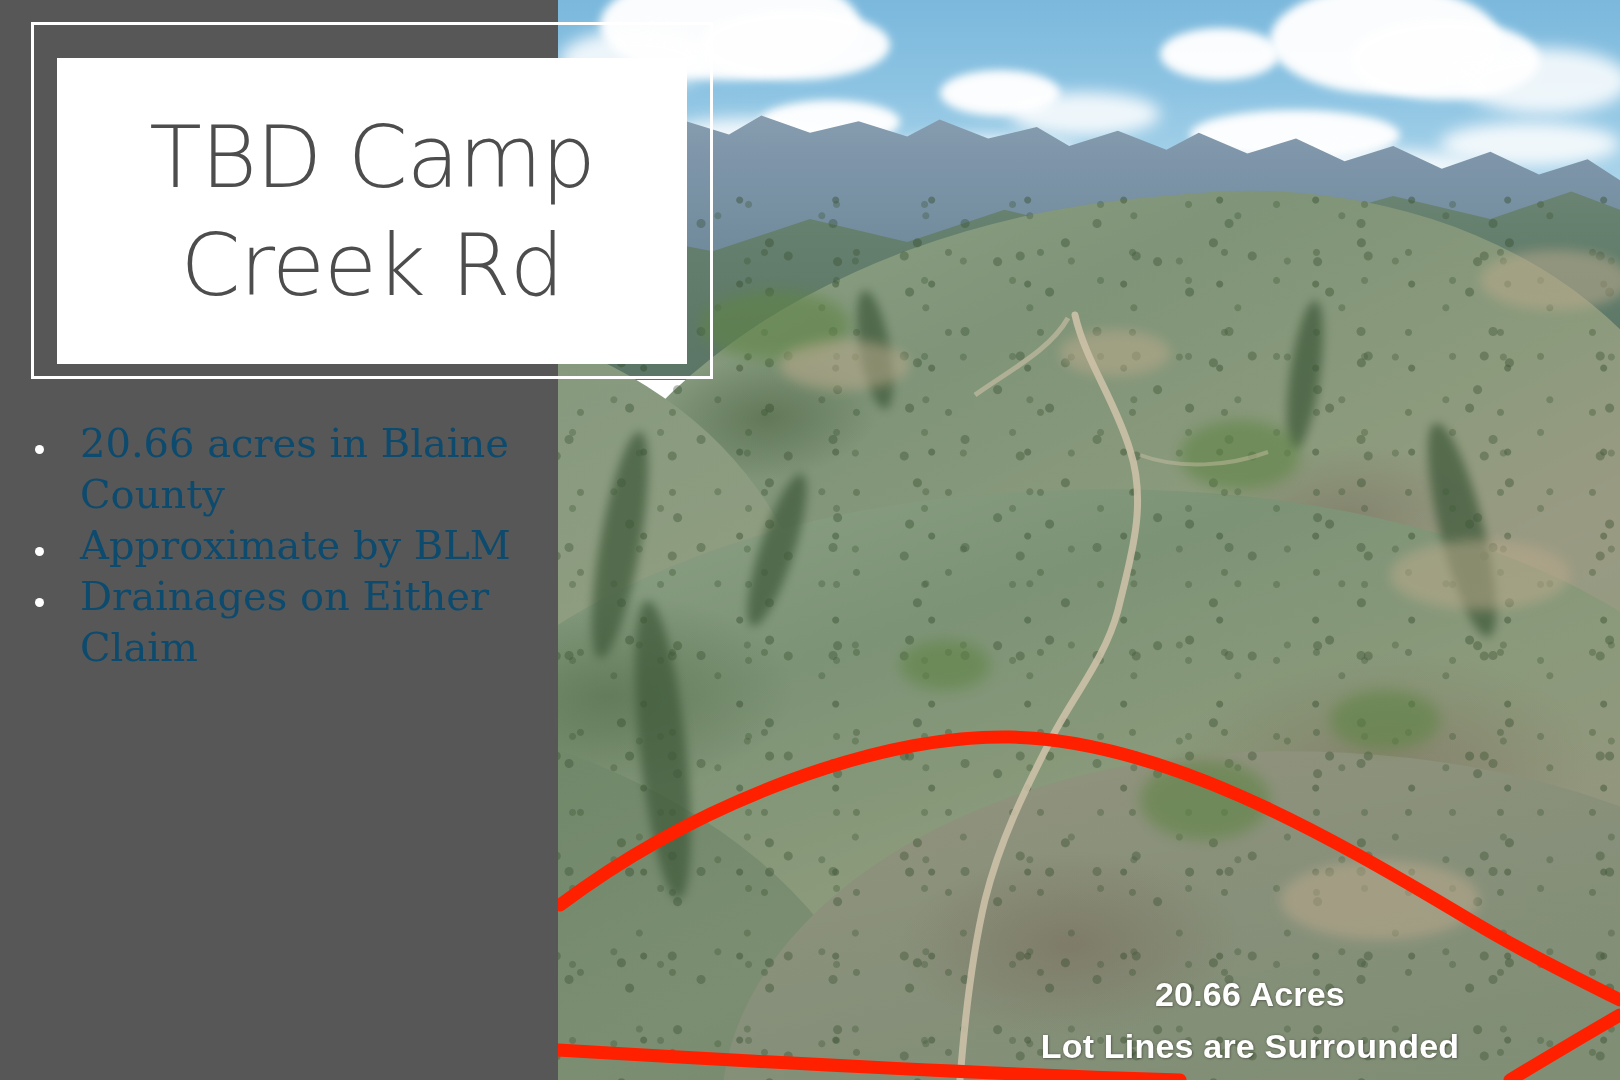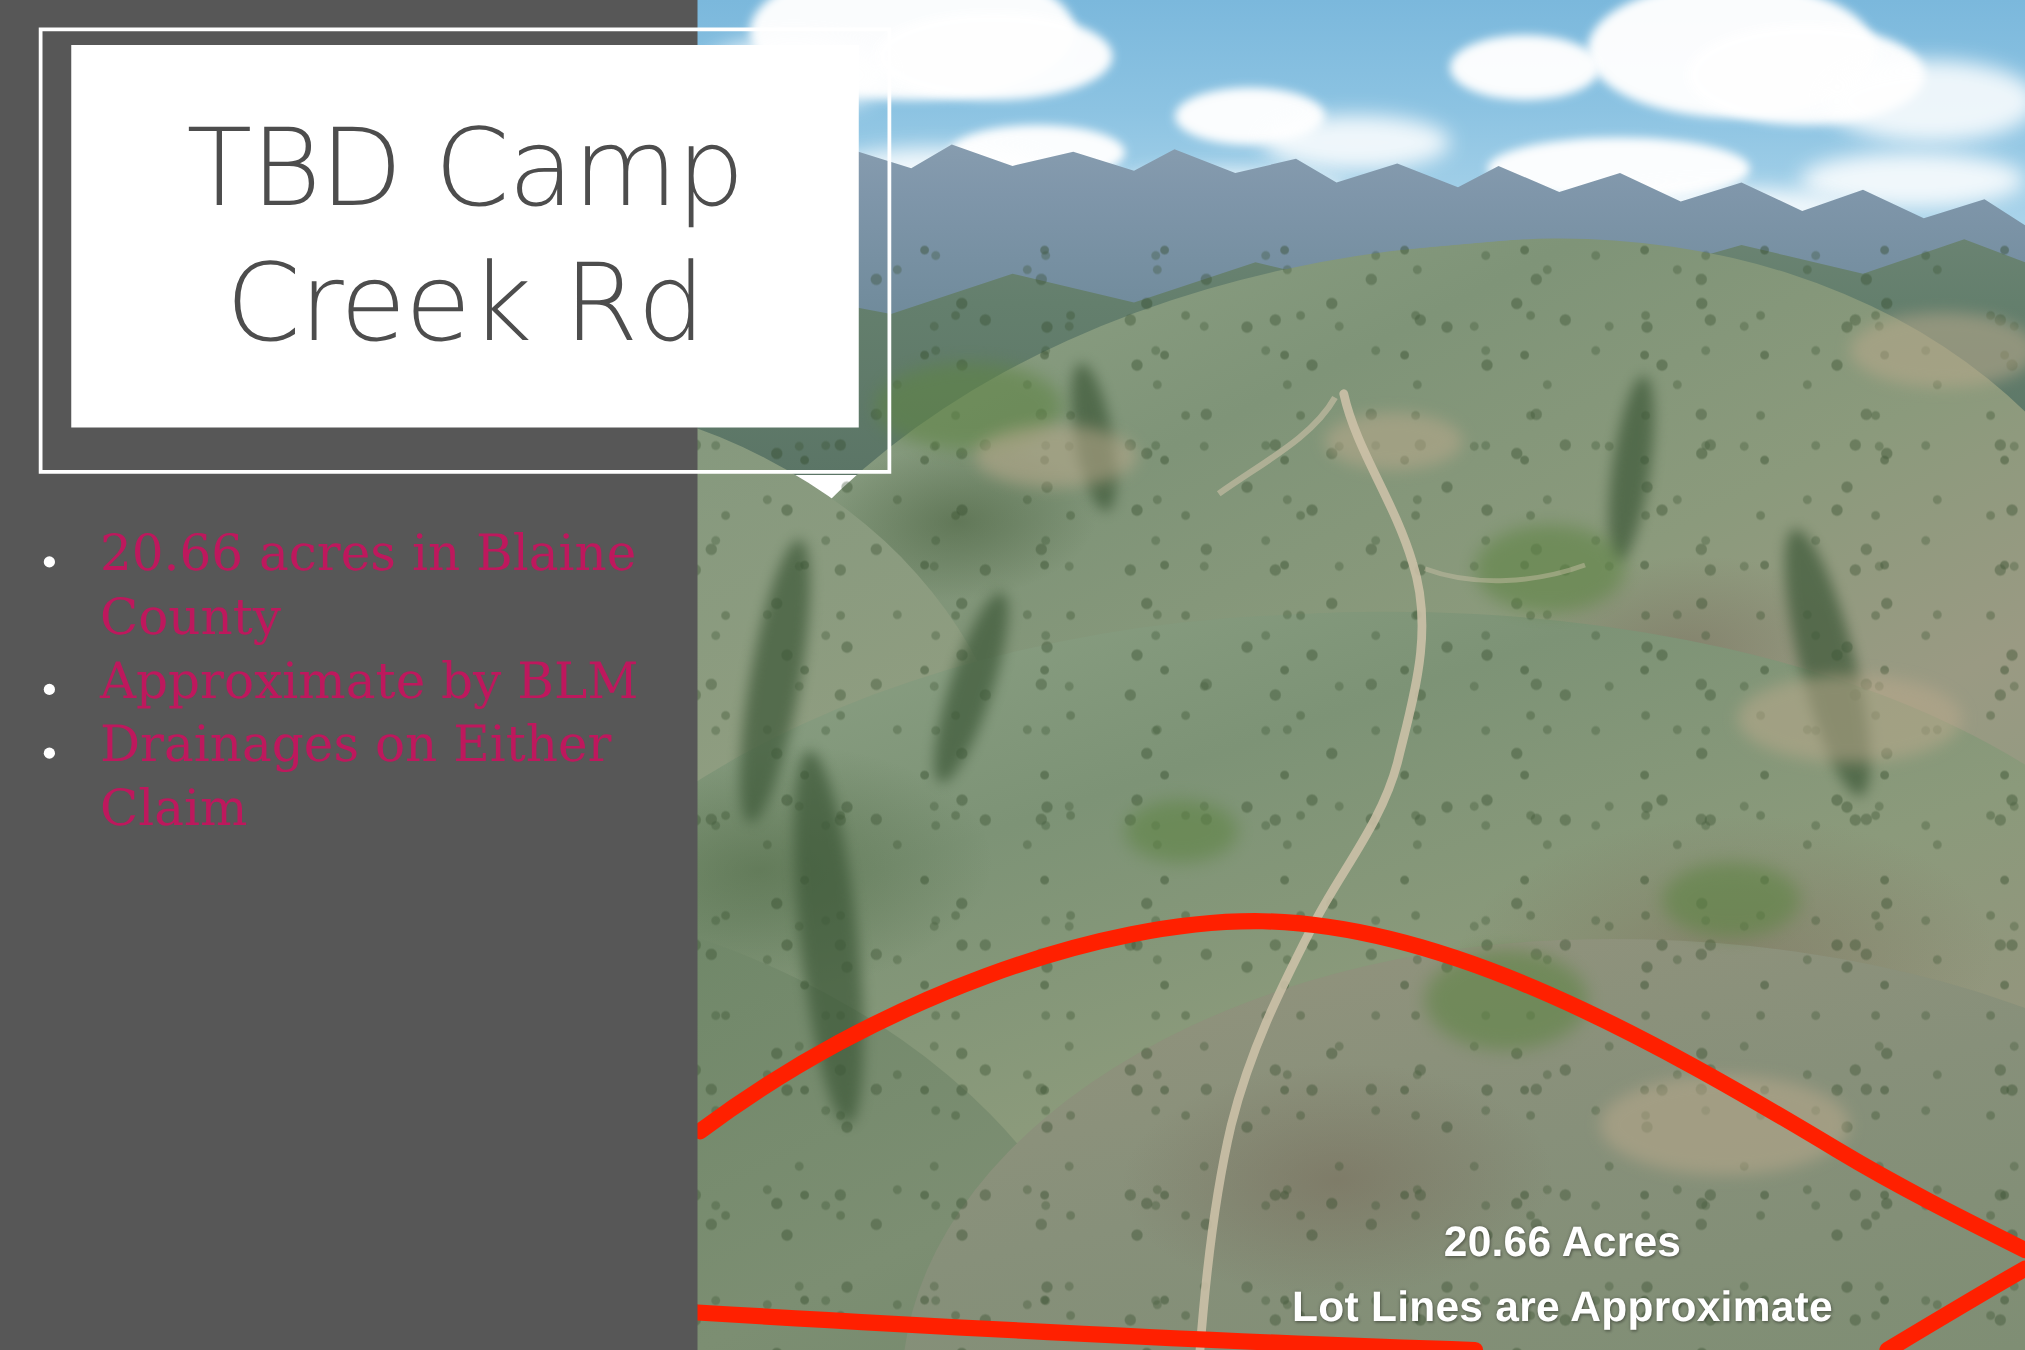--- a/index.html
+++ b/index.html
@@ -137,42 +137,42 @@
   
   .panel {
     position:absolute; left:0; top:0; width:558px; height:1080px;
     background:#575757;
   }
   .title-outline {
     position:absolute; left:31px; top:22px; width:682px; height:357px;
     border:3px solid #ffffff;
   }
   .title-box {
-    position:absolute; left:57px; top:36px; width:630px; height:306px;
+    position:absolute; left:57px; top:58px; width:630px; height:306px;
     background:#ffffff;
     display:flex; align-items:center; justify-content:center;
   }
   .title-text {
     font-family:"DejaVu Sans", sans-serif;
     font-weight:300;
     color:#4d4d4d;
     font-size:86px;
     line-height:108px;
     text-align:center;
     letter-spacing:-1px;
     padding:0 26px;
   }
 
   .bullets {
     position:absolute; left:0px; top:418px; width:558px;
     list-style:none;
   }
   .bullets li {
     position:relative;
-    color:#be185d;
+    color:#0c4a6e;
     font-family:"DejaVu Serif", serif;
     font-size:40px;
     line-height:51px;
     padding-left:80px;
     padding-right:10px;
     margin-bottom:0px;
   }
   .bullets li::before {
     content:"";
     position:absolute;
@@ -253,21 +253,21 @@
 
       <path id="lot-arc" d="M560,905 C700,800 880,735 1010,737 C1160,740 1320,830 1470,920 C1520,950 1570,975 1620,1000" fill="none" stroke="#FF2000" stroke-width="13" stroke-linecap="round"></path>
 
       <path id="lot-bottom" d="M558,1050 C760,1062 980,1074 1180,1080" fill="none" stroke="#FF2000" stroke-width="13" stroke-linecap="round"></path>
 
       <path id="lot-corner" d="M1510,1080 C1560,1050 1590,1032 1620,1015" fill="none" stroke="#FF2000" stroke-width="13" stroke-linecap="round"></path>
     </svg>
 
     <div class="photo-caption">
       <div>20.66 Acres</div>
-      <div>Lot Lines are Approximate</div>
+      <div>Lot Lines are Surrounded</div>
     </div>
 
   </div>
 
   <div class="panel"></div>
 
   <div class="title-outline"></div>
 
   <div class="title-box">
     <div class="title-text">

